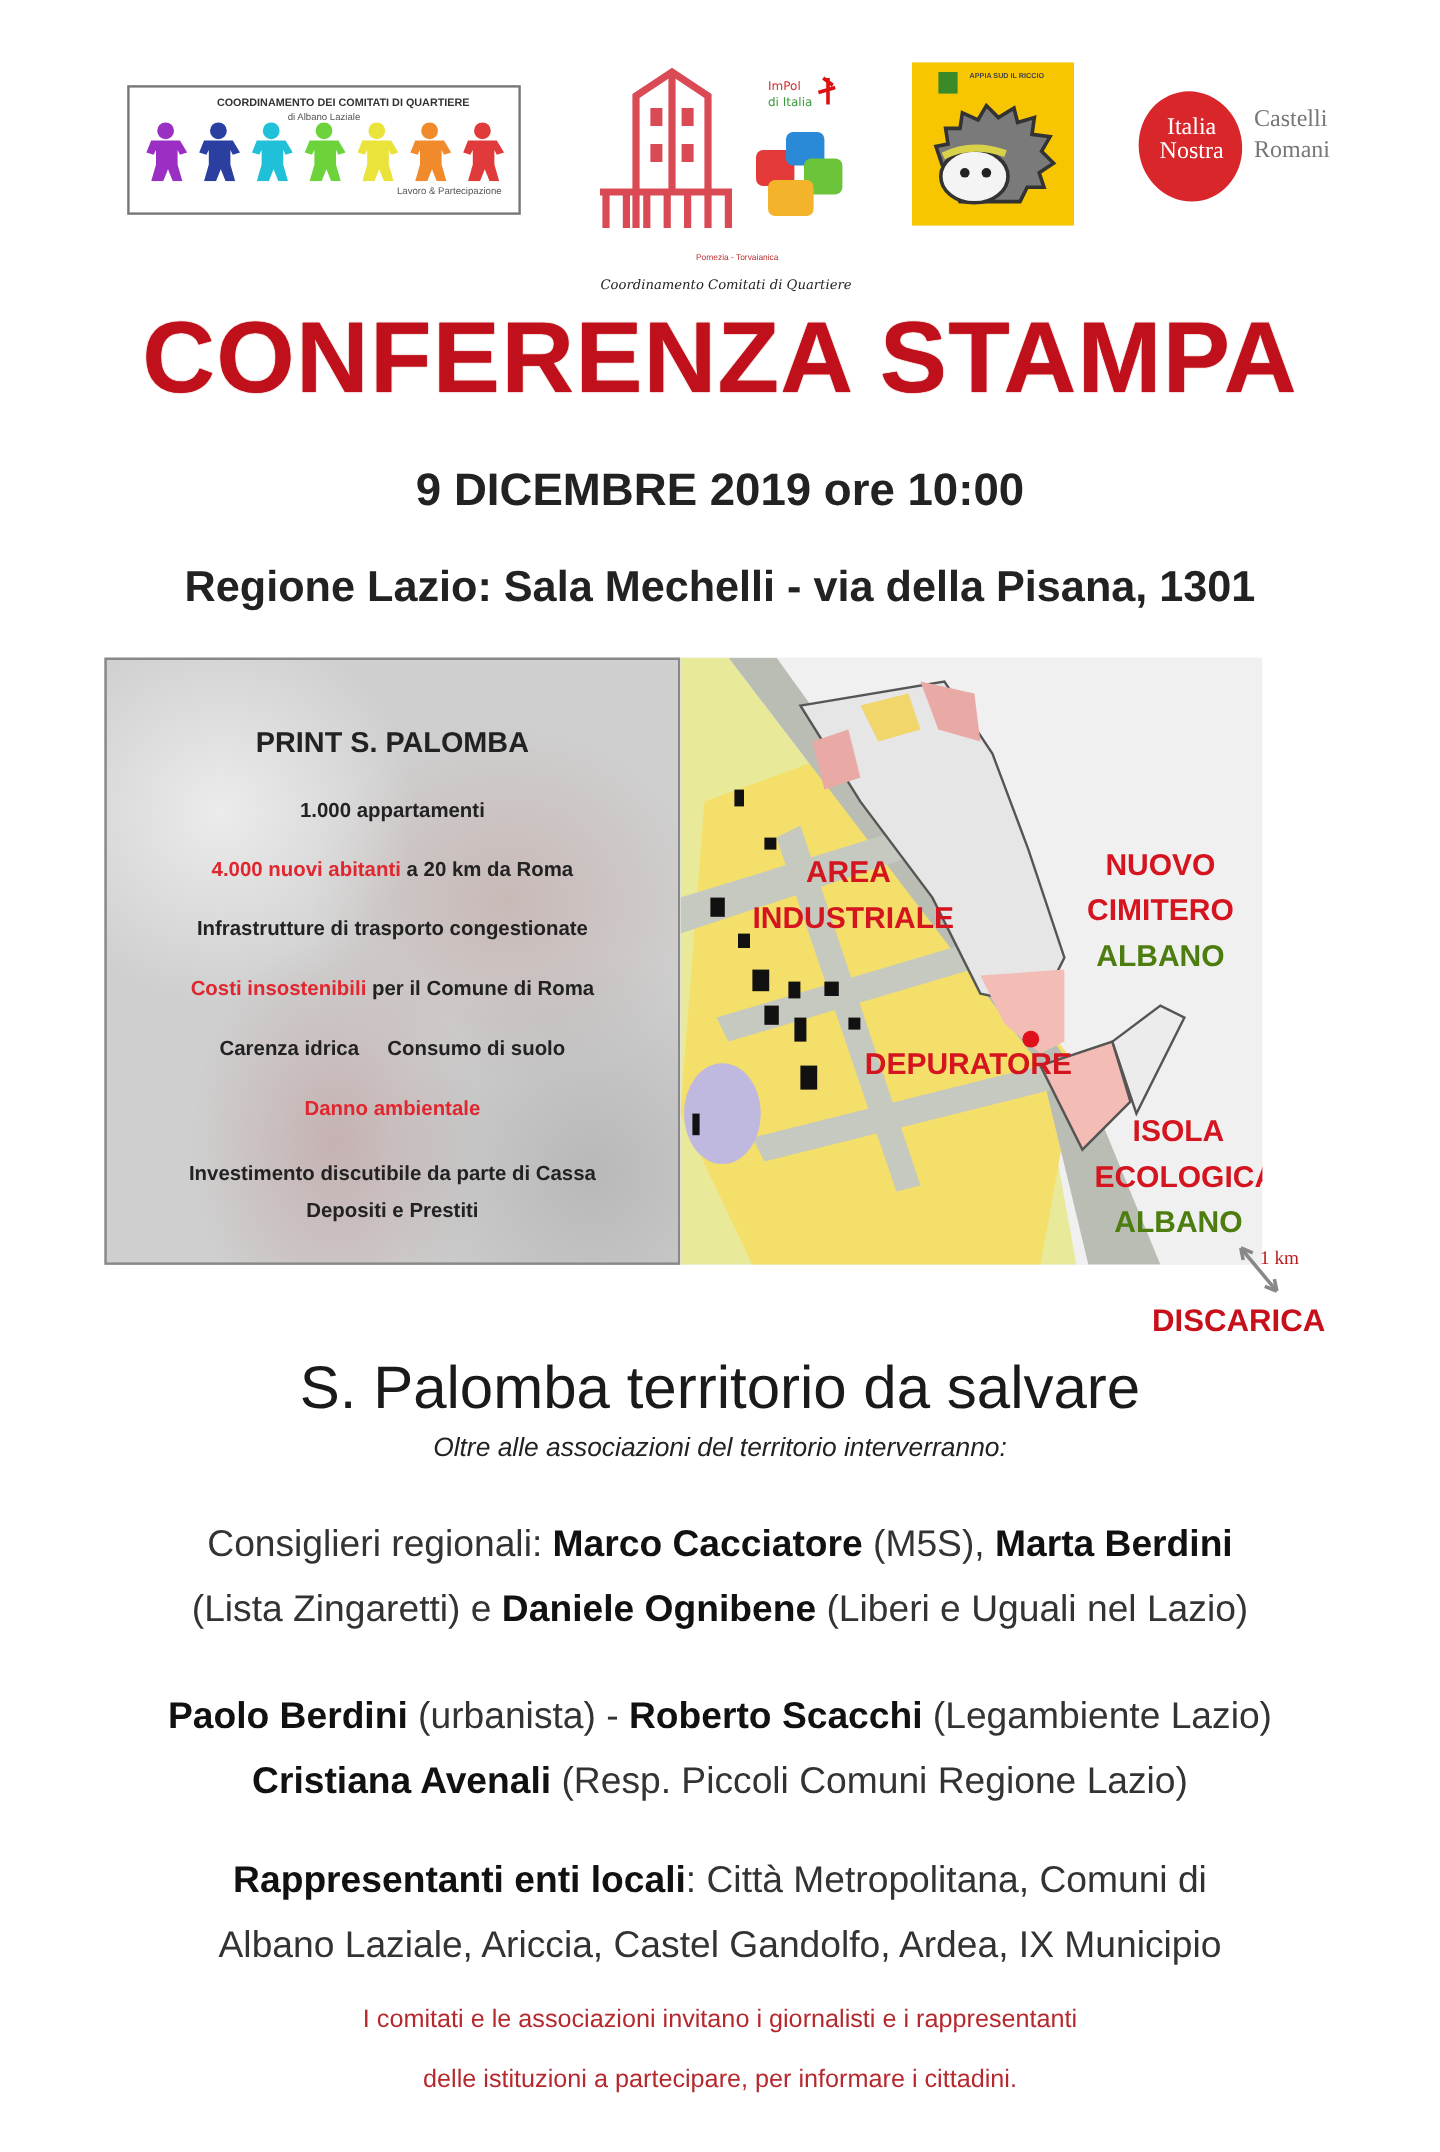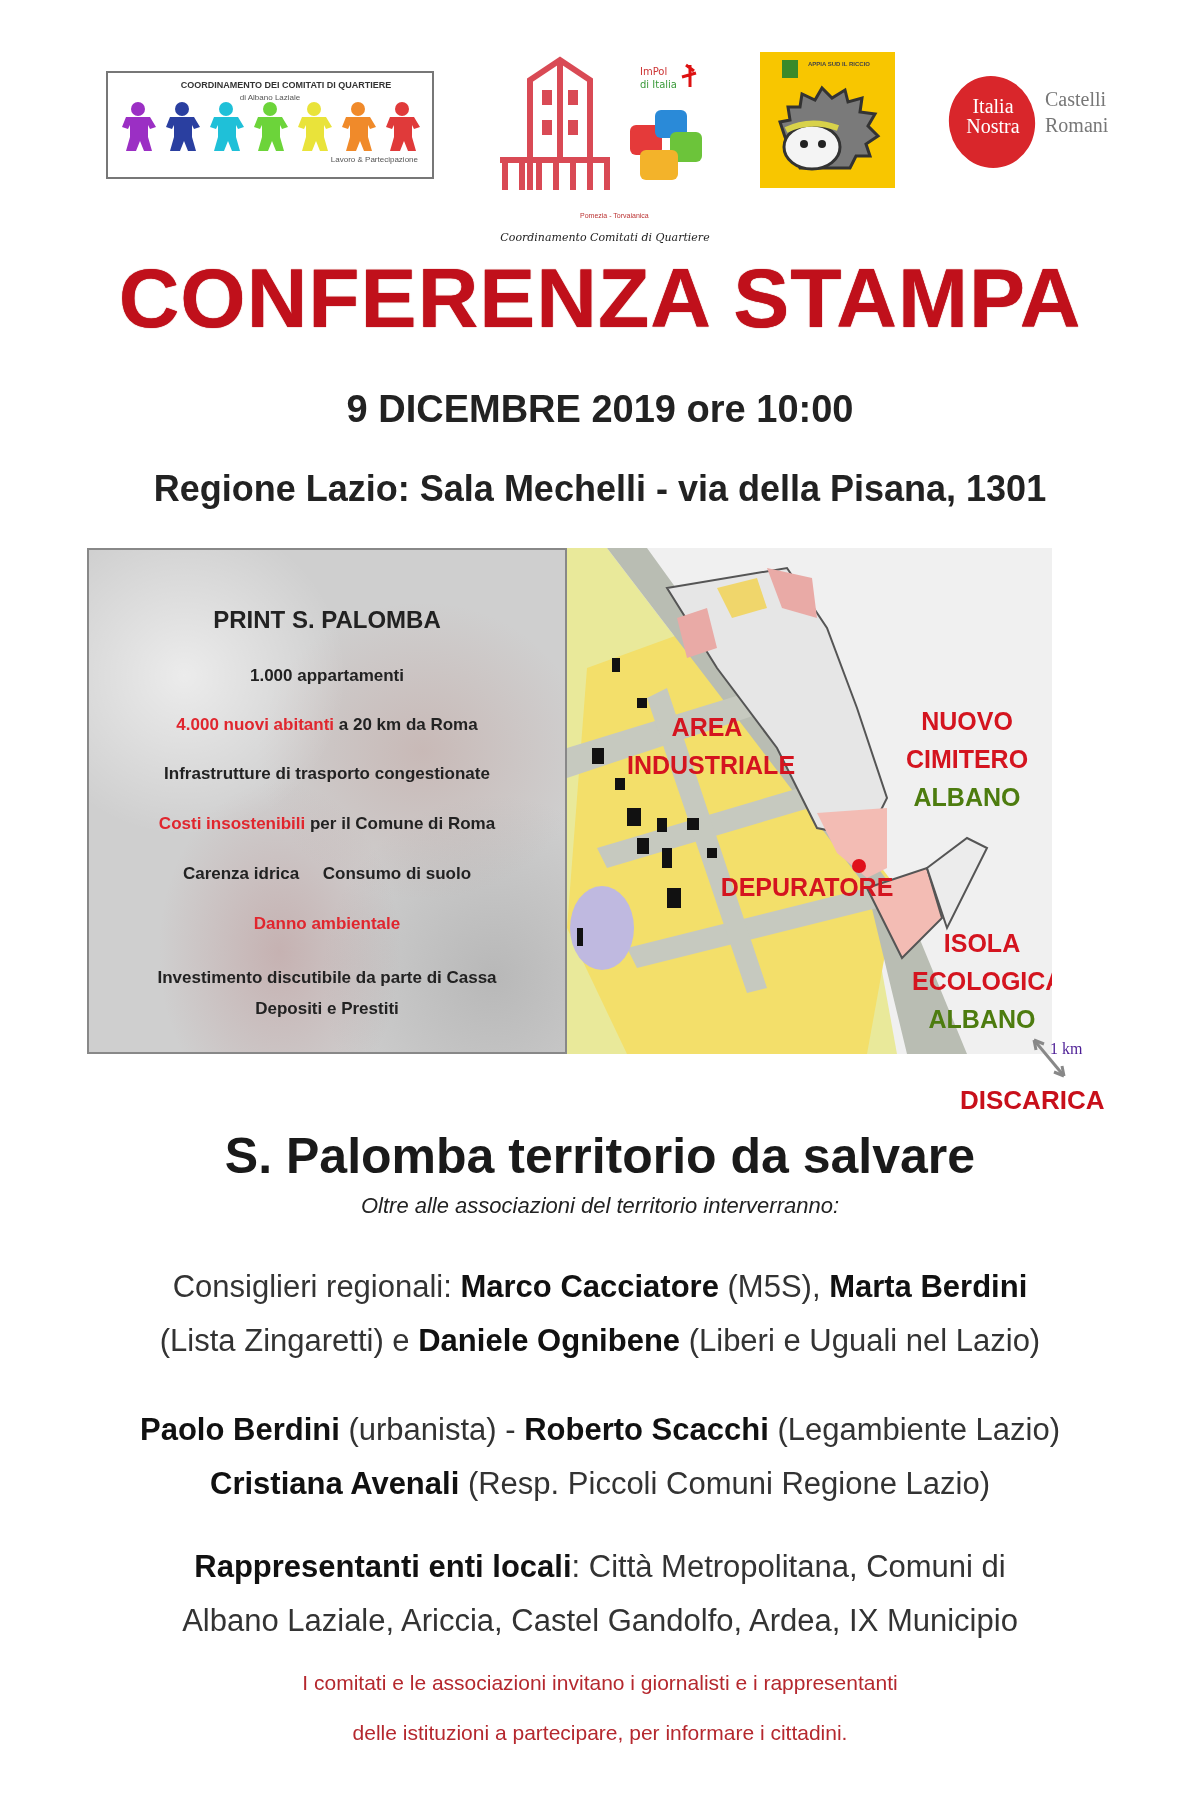--- a/index.html
+++ b/index.html
@@ -44,24 +44,24 @@
        #cfcfcf; }
   .panel-left .line { position: absolute; left: 0; right: 0; text-align: center; font-weight: bold; color: #222; font-size: 17px; }
   .panel-left .h { font-size: 24px; }
   .red { color: #e0262e; }
 
   .map { left: 567px; top: 548px; width: 485px; height: 506px; overflow: hidden; background: #f2f2f2; }
   .map-label { position: absolute; font-weight: bold; font-size: 25px; color: #d4141f; text-align: center; line-height: 38px; }
   .map-grey { color: #4d7c0f; }
 
   .discarica { left: 960px; top: 1085px; font-size: 26px; font-weight: bold; color: #c8101b; }
-  .km { left: 1050px; top: 1040px; font-size: 16px; color: #4c1d95; font-family: "Liberation Serif", serif; }
-
-  
-  .subtitle { top: 1127px; font-size: 50px; font-weight: bold; color: #1a1a1a; }
+  .km { left: 1050px; top: 1040px; font-size: 16px; color: #b91c1c; font-family: "Liberation Serif", serif; }
+
+  
+  .subtitle { top: 1127px; font-size: 50px; font-weight: normal; color: #1a1a1a; }
   .intro { top: 1193px; font-size: 22px; font-style: italic; color: #222; }
   .para { font-size: 31px; color: #333; line-height: 54px; }
   .para b { color: #111; }
   .closing { font-size: 21px; color: #b5282e; line-height: 50px; }
 </style>
 </head>
 <body>
 
 <div class="abs logo1">
   <div class="t1">COORDINAMENTO DEI COMITATI DI QUARTIERE</div>

